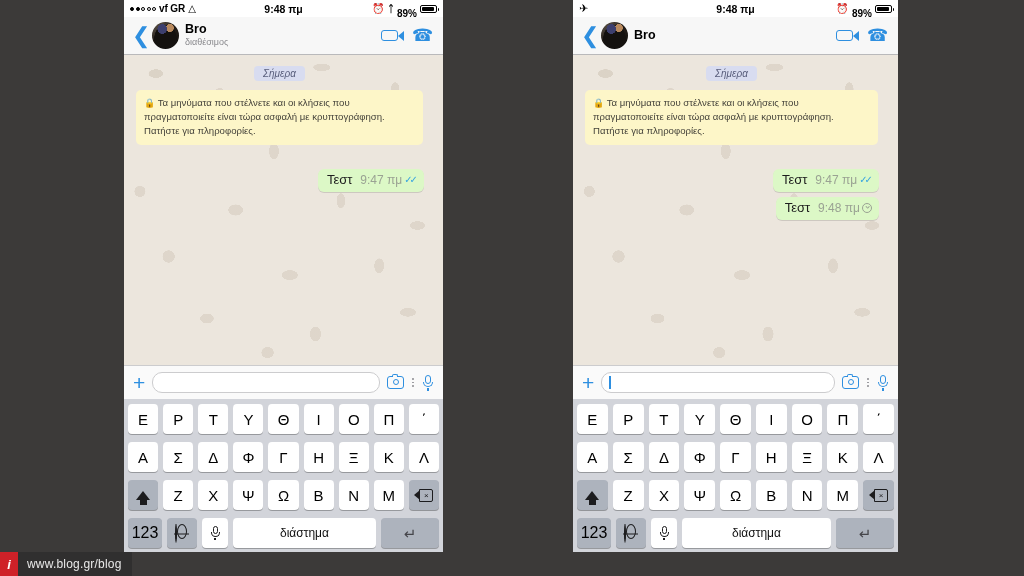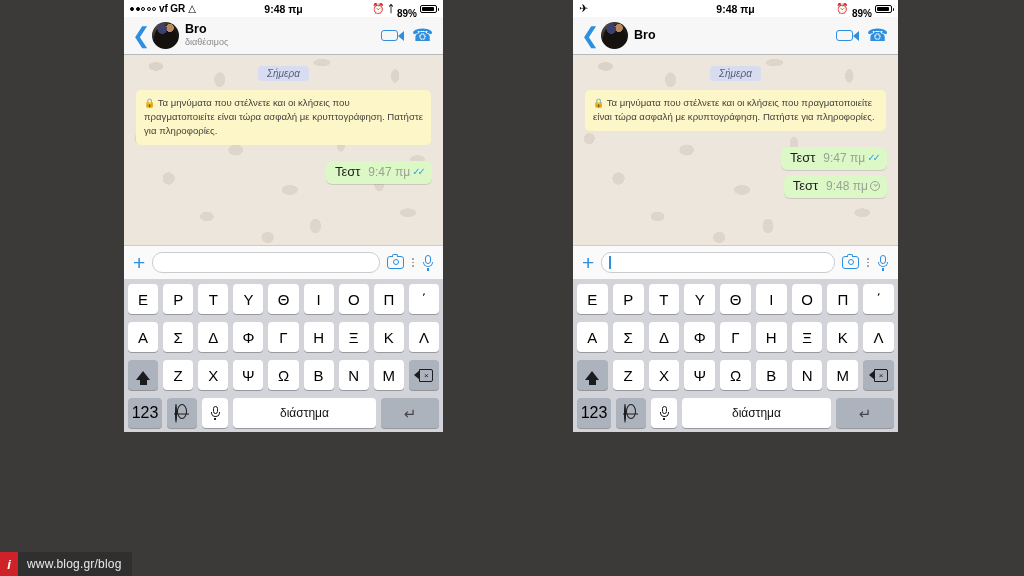--- a/index.html
+++ b/index.html
@@ -6,21 +6,21 @@
   body{
     width:1024px;height:576px;overflow:hidden;
     background:#3c3a39;
     font-family:"Liberation Sans","DejaVu Sans",sans-serif;
     position:relative;
   }
   .stage{position:absolute;inset:0;}
 
   
   .phone{
-    position:absolute;top:0;height:432px;
+    position:absolute;top:0;height:552px;
     background:#fff;overflow:hidden;
     display:flex;flex-direction:column;
   }
   .phone.left{left:124px;width:319px;}
   .phone.right{left:573px;width:325px;}
 
   
   .statusbar{
     height:17px;flex:0 0 17px;background:#fff;
     display:flex;align-items:center;
@@ -107,32 +107,32 @@
       radial-gradient(ellipse 12px 7px at 92% 55%, rgba(200,188,172,.7) 0 60%, rgba(200,188,172,0) 62%),
       radial-gradient(ellipse 10px 10px at 14% 65%, rgba(200,188,172,.7) 0 60%, rgba(200,188,172,0) 62%),
       radial-gradient(ellipse 13px 8px at 52% 71%, rgba(200,188,172,.7) 0 60%, rgba(200,188,172,0) 62%),
       radial-gradient(ellipse 8px 12px at 80% 68%, rgba(200,188,172,.7) 0 60%, rgba(200,188,172,0) 62%),
       radial-gradient(ellipse 11px 8px at 26% 85%, rgba(200,188,172,.7) 0 60%, rgba(200,188,172,0) 62%),
       radial-gradient(ellipse 9px 12px at 60% 90%, rgba(200,188,172,.7) 0 60%, rgba(200,188,172,0) 62%),
       radial-gradient(ellipse 13px 7px at 89% 83%, rgba(200,188,172,.7) 0 60%, rgba(200,188,172,0) 62%),
       radial-gradient(ellipse 10px 9px at 45% 96%, rgba(200,188,172,.7) 0 60%, rgba(200,188,172,0) 62%);
     background-repeat:no-repeat;
   }
-  .chat-inner{position:relative;z-index:2;padding:8px 9px 0 9px;}
+  .chat-inner{position:relative;z-index:2;padding:8px 17px 0 9px;}
 
   .daypill-wrap{text-align:center;margin-bottom:9px;}
   .daypill{
     display:inline-block;background:#d8dcf0;color:#5a5f7d;
     font-size:10px;padding:2px 9px;border-radius:4px;
     font-style:italic;
   }
   .sysmsg{
     background:#fdf6c8;border-radius:5px;padding:6px 8px 7px;
     font-size:9.6px;line-height:1.45;color:#44423a;text-align:left;
-    margin:0 3px 16px 3px;
+    margin:0 3px 24px 3px;
   }
   .lock{font-size:9px;}
   .row-out{display:flex;justify-content:flex-end;margin-bottom:5px;padding-right:2px;}
   .bubble{
     background:#dcf8c6;border-radius:6px;
     padding:4px 7px 4px 9px;
     display:flex;align-items:flex-end;gap:8px;
     max-width:72%;
     box-shadow:0 1px 0.5px rgba(0,0,0,.13);
   }

